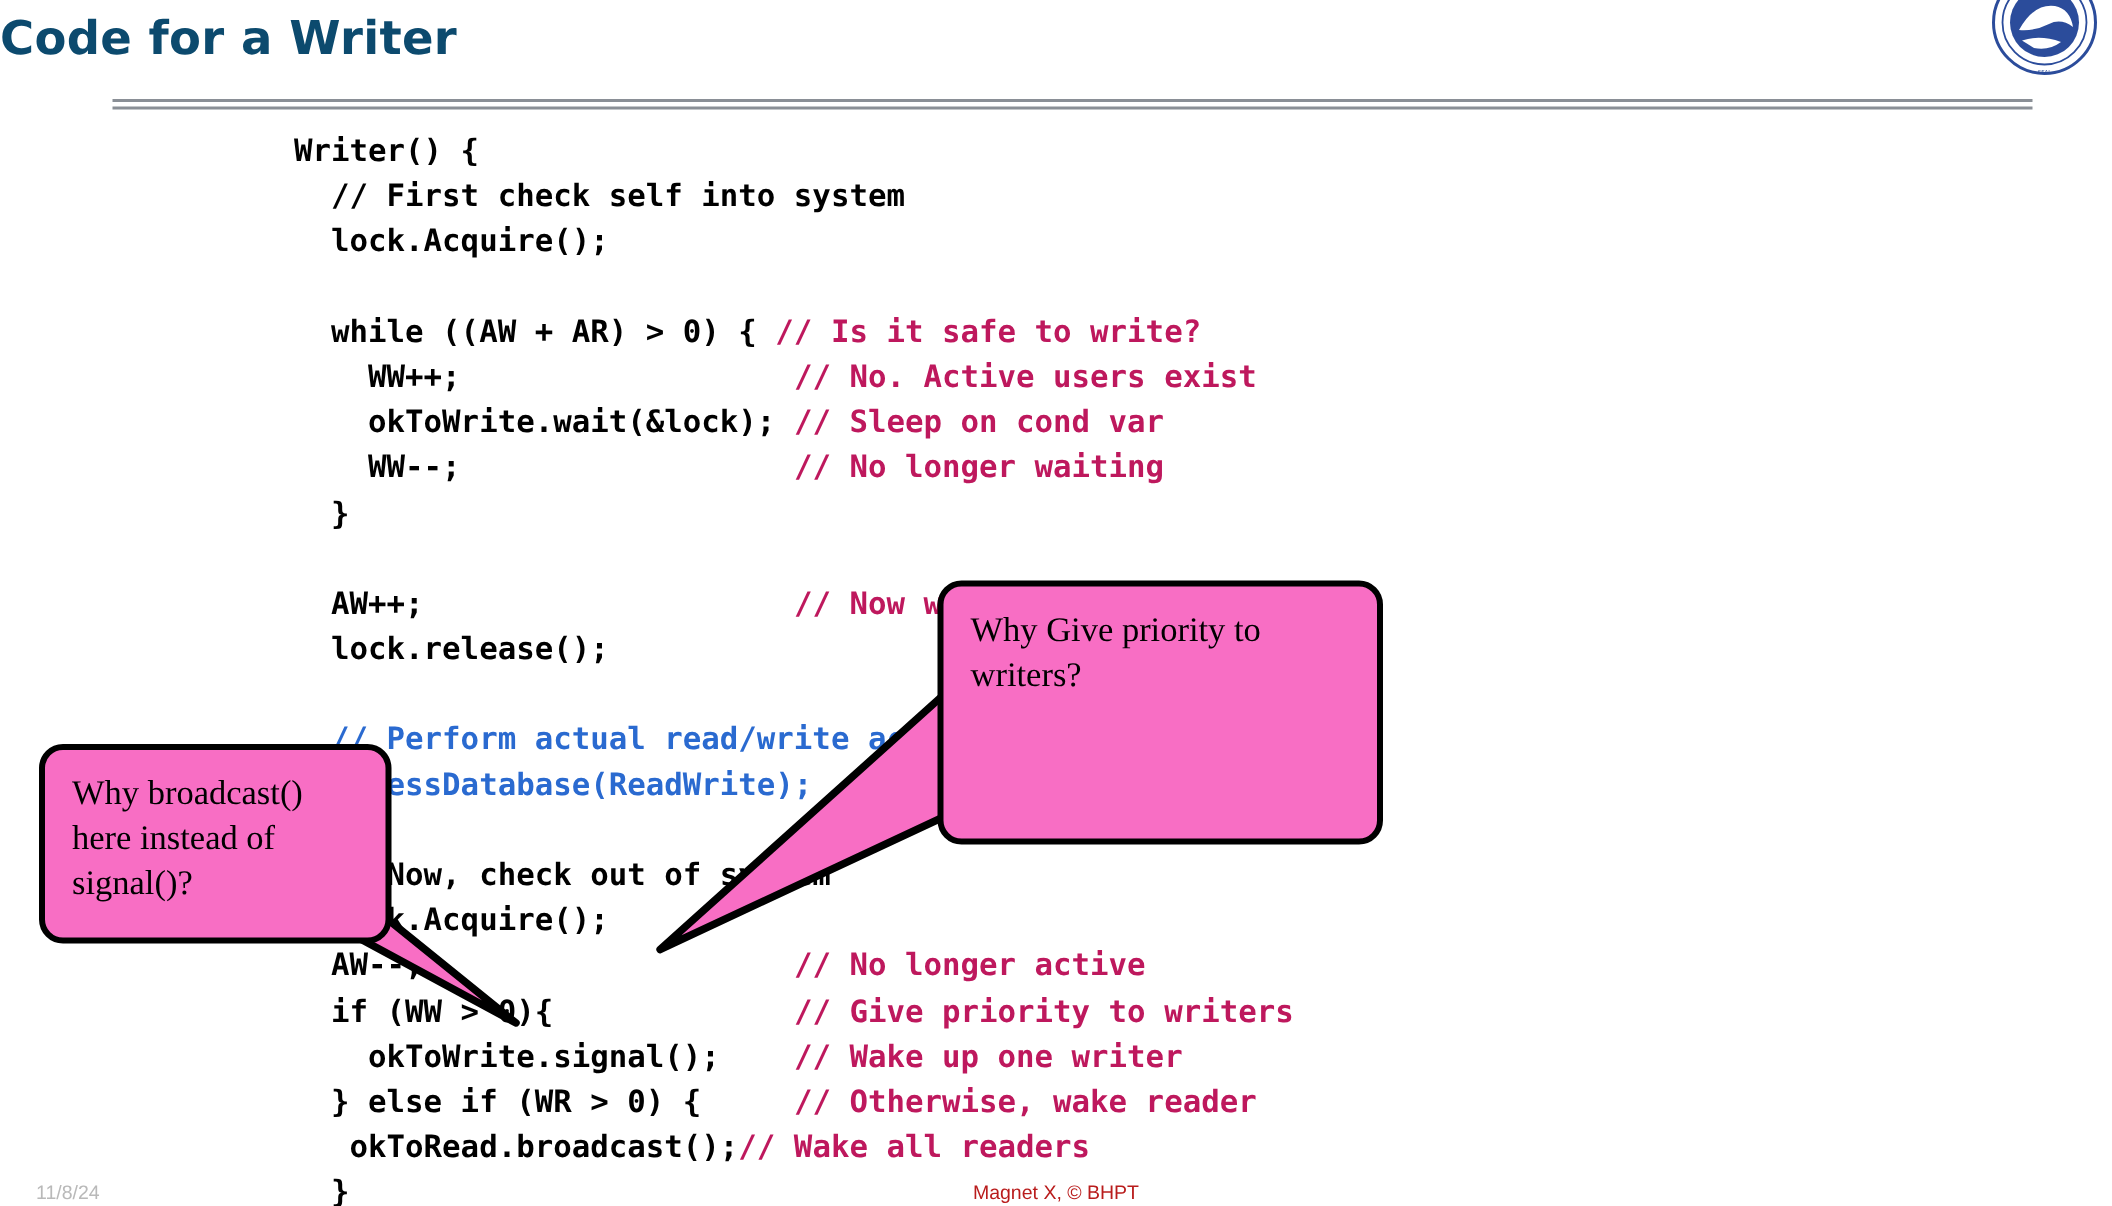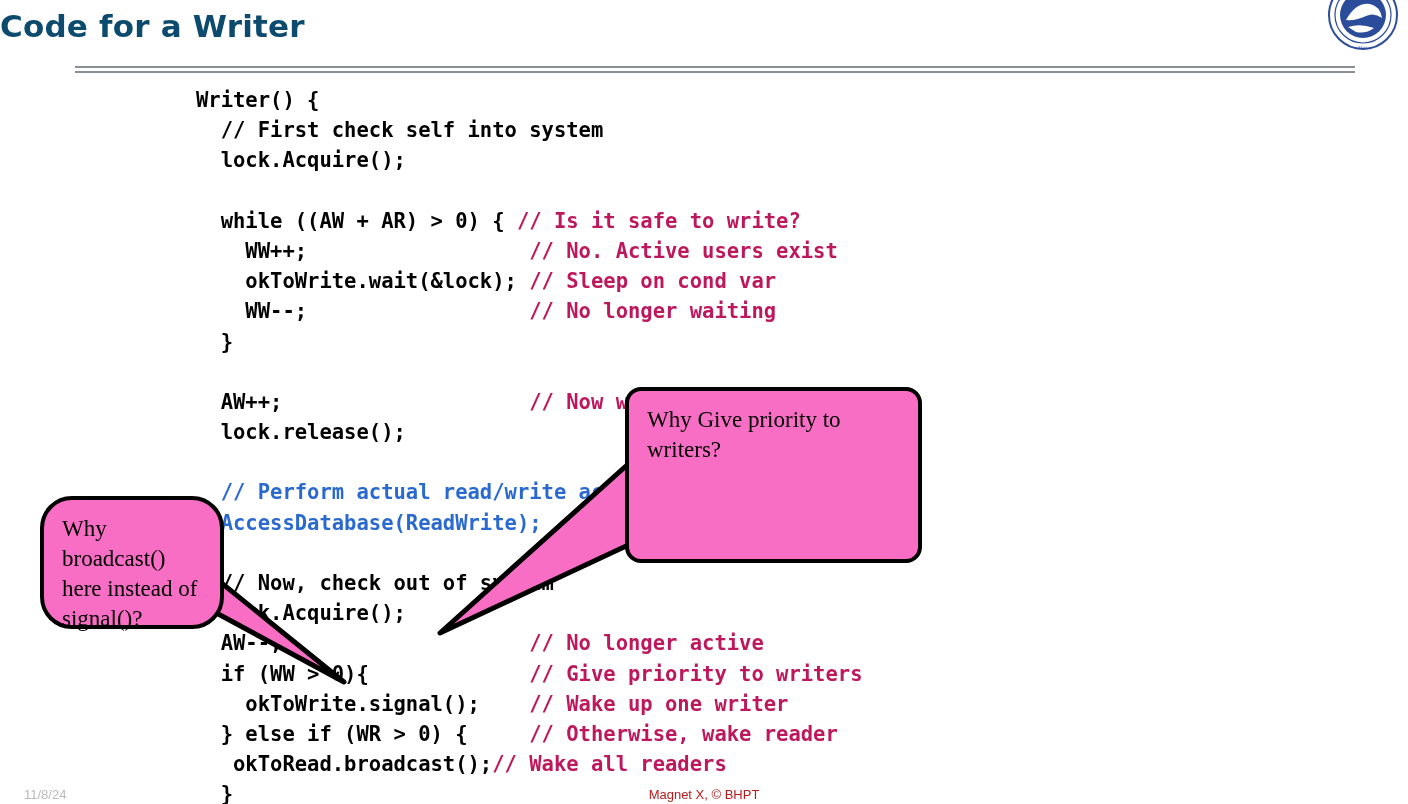--- a/index.html
+++ b/index.html
@@ -93,25 +93,24 @@
   }
 
   #callout-writers {
     left: 613px;
     top: 387px;
     width: 297px;
     height: 176px;
     margin-left: 12px;
   }
   #callout-broadcast {
-    left: 40px;
+    left: 26px;
     top: 496px;
-    width: 184px;
+    width: 235px;
     height: 133px;
-    border-radius: 32px;
   }
 
   
   .tail {
     position: absolute;
     z-index: 19;
     overflow: visible;
   }
   #tail-writers { left: 440px; top: 455px; }
   #tail-broadcast { left: 120px; top: 560px; }

